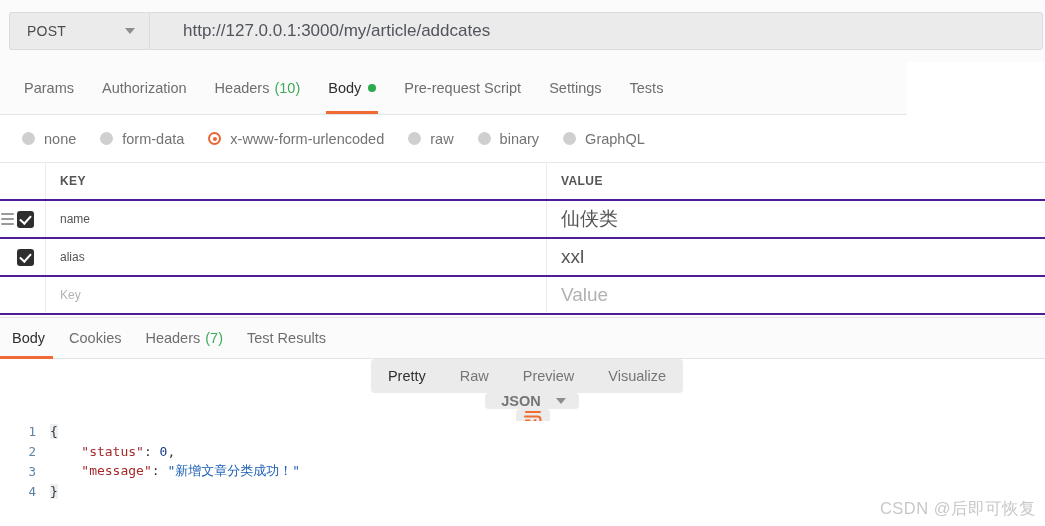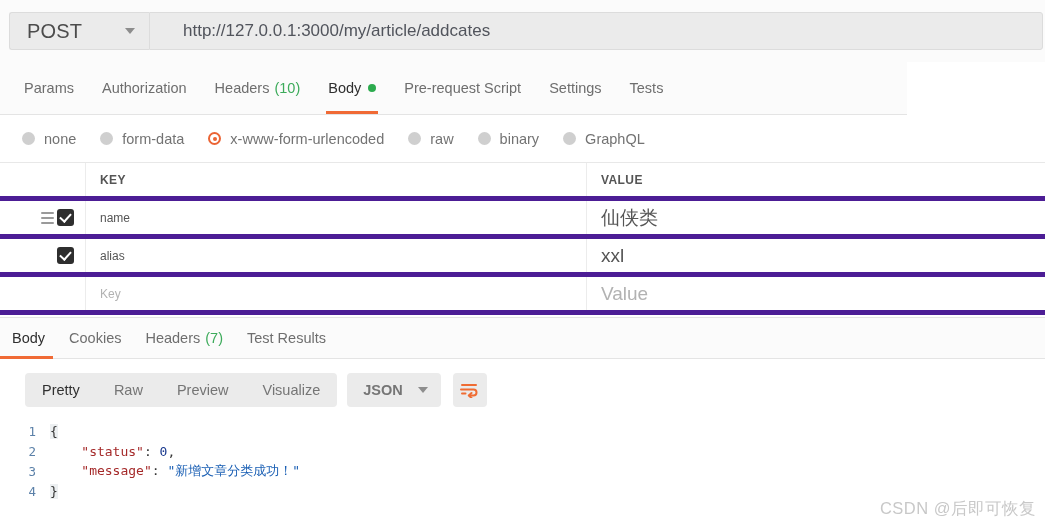--- a/index.html
+++ b/index.html
@@ -41,21 +41,21 @@
     border-right: none;
     border-radius: 3px 0 0 3px;
     display: flex;
     align-items: center;
     justify-content: space-between;
     padding: 0 14px 0 17px;
     box-sizing: border-box;
     cursor: pointer;
   }
   .method-label {
-    font-size: 20px;
+    font-size: 14px;
     color: #4c4c4c;
     letter-spacing: .2px;
   }
   .caret-down {
     width: 0; height: 0;
     border-left: 5px solid transparent;
     border-right: 5px solid transparent;
     border-top: 6px solid #8d8d8d;
   }
   .url-input {
@@ -165,23 +165,22 @@
 
   
   .kv-table {
     position: absolute;
     left: 0; top: 163px;
     width: 1045px;
   }
   .kv-row {
     display: flex;
     height: 38px;
-    border-bottom: 5px solid #4c1d95;
-    box-sizing: border-box;
-    padding-left: 40px;
+    border-bottom: 2px solid #4c1d95;
+    box-sizing: border-box;
   }
   .kv-row.header { height: 38px; }
   .cell-check {
     width: 46px;
     flex: none;
     border-right: 1px solid #ececec;
     display: flex;
     align-items: center;
     justify-content: center;
     position: relative;
@@ -290,22 +289,23 @@
 
   
   .fmt-bar {
     position: absolute;
     left: 0; top: 359px;
     width: 1045px;
     height: 62px;
     background: #ffffff;
     display: flex;
     align-items: center;
-    padding-left: 25px;
-    box-sizing: border-box;
+    padding-left: 9px;
+    box-sizing: border-box;
+    flex-direction: column;
   }
   .seg-group {
     display: flex;
     background: #ebebeb;
     border-radius: 4px;
     height: 34px;
     align-items: center;
   }
   .seg {
     padding: 0 17px;

